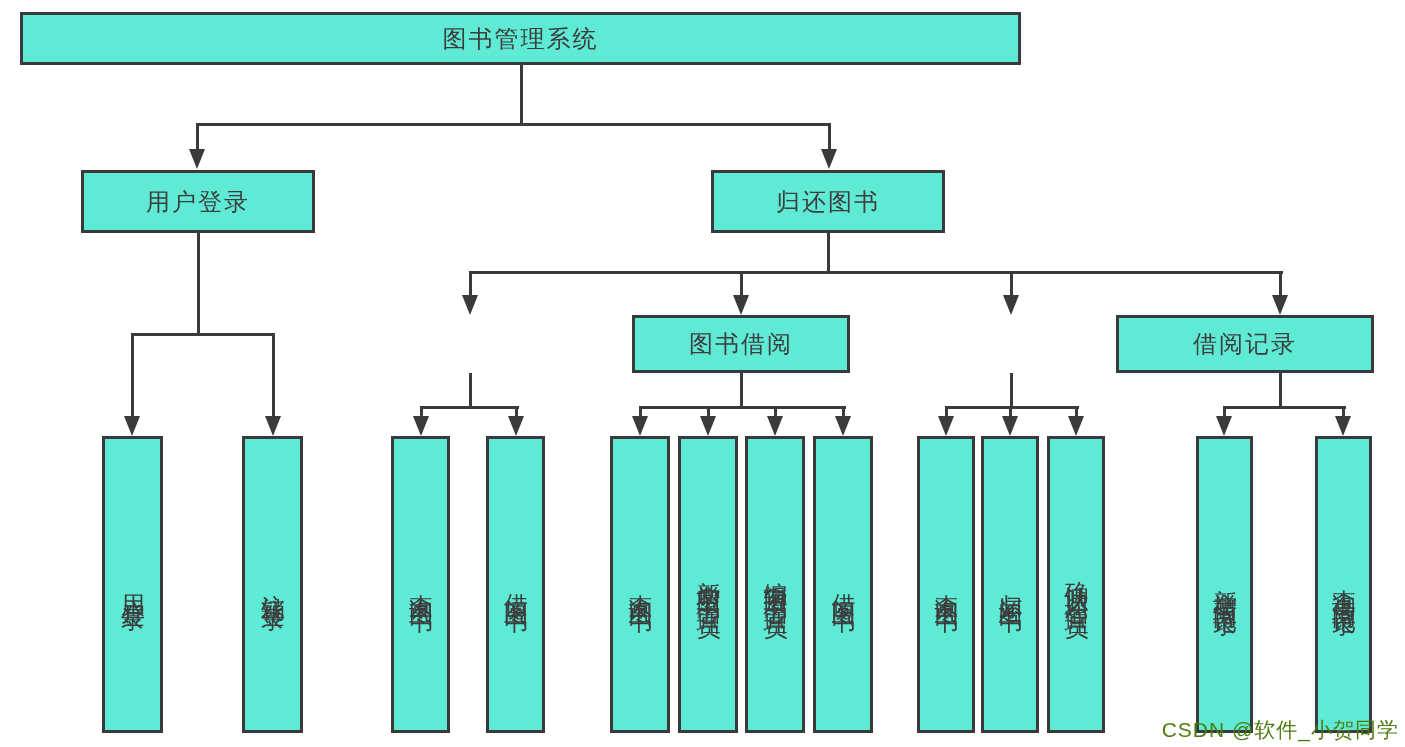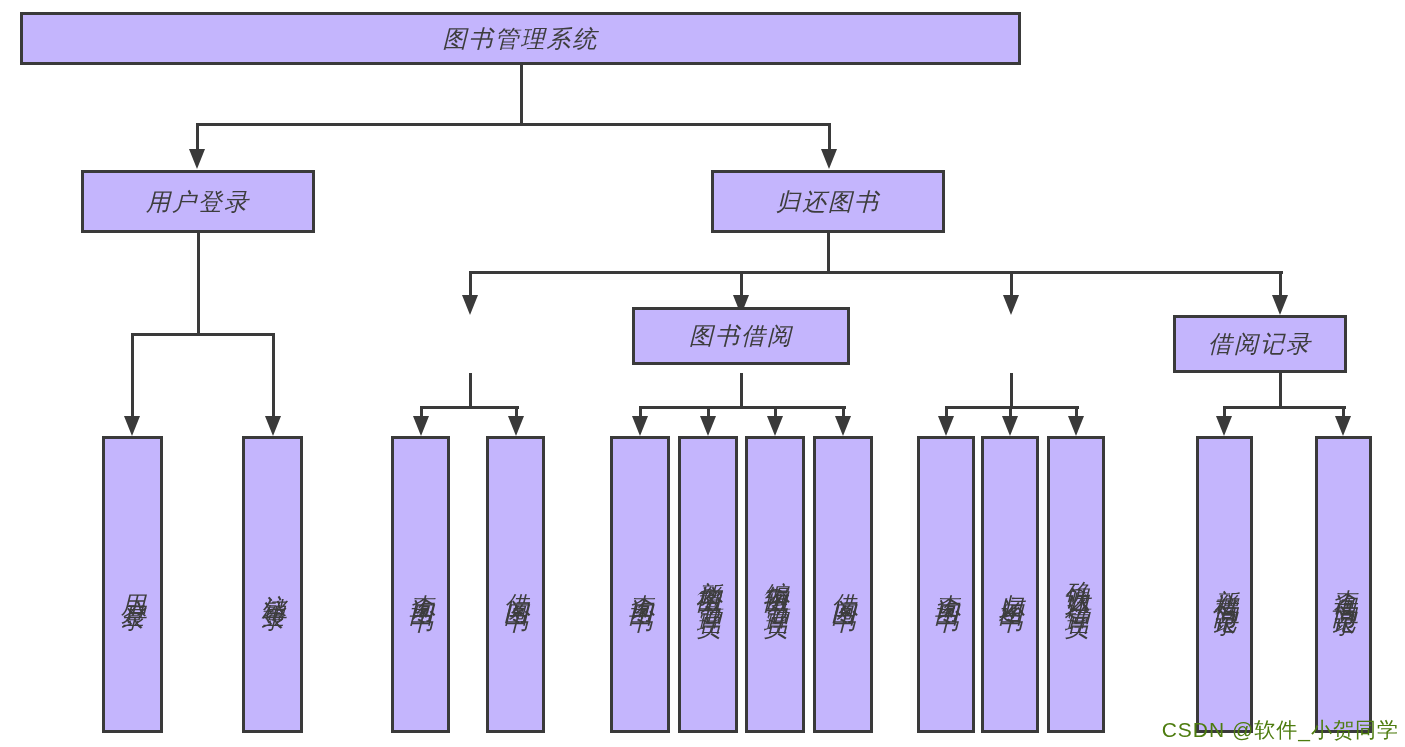--- a/index.html
+++ b/index.html
@@ -1,23 +1,23 @@
 <!DOCTYPE html>
 <html><head>
 <meta charset="utf-8">
 <style>
   html,body{margin:0;padding:0;background:#ffffff;}
   .canvas{
     position:relative;width:1405px;height:747px;background:#ffffff;
     font-family:"Liberation Sans","DejaVu Sans",sans-serif;overflow:hidden;
   }
   .box{
-    position:absolute;background:#c4b5fd;border:3px solid #3a3a3a;
+    position:absolute;background:#5eead4;border:3px solid #3a3a3a;
     box-sizing:border-box;display:flex;align-items:center;justify-content:center;
-    color:#3d3d3d;z-index:2;font-style:italic;
+    color:#3d3d3d;z-index:2;
   }
   .hbox{font-size:24px;letter-spacing:2px;}
   .vbox span{
     writing-mode:vertical-rl;text-orientation:mixed;
     font-size:24px;letter-spacing:5px;line-height:1.2;color:#3d3d3d;
   }
   .line{position:absolute;background:#3a3a3a;z-index:1;}
   .vl{width:3px;}
   .hl{height:3px;}
   .ah{
@@ -101,24 +101,24 @@
     <span>图书管理系统</span>
   </div>
 
   <div class="box hbox" style="left:81px;top:170px;width:234px;height:63px;">
     <span>用户登录</span>
   </div>
   <div class="box hbox" style="left:711px;top:170px;width:234px;height:63px;">
     <span>归还图书</span>
   </div>
 
-  <div class="box hbox" style="left:632px;top:307px;width:218px;height:58px;">
+  <div class="box hbox" style="left:632px;top:315px;width:218px;height:58px;">
     <span>图书借阅</span>
   </div>
-  <div class="box hbox" style="left:1173px;top:315px;width:174px;height:58px;">
+  <div class="box hbox" style="left:1116px;top:315px;width:258px;height:58px;">
     <span>借阅记录</span>
   </div>
 
   <div class="box vbox" style="left:102px;top:436px;width:61px;height:297px;">
     <span>用户登录</span>
   </div>
   <div class="box vbox" style="left:242px;top:436px;width:61px;height:297px;">
     <span>注销登录</span>
   </div>
 

